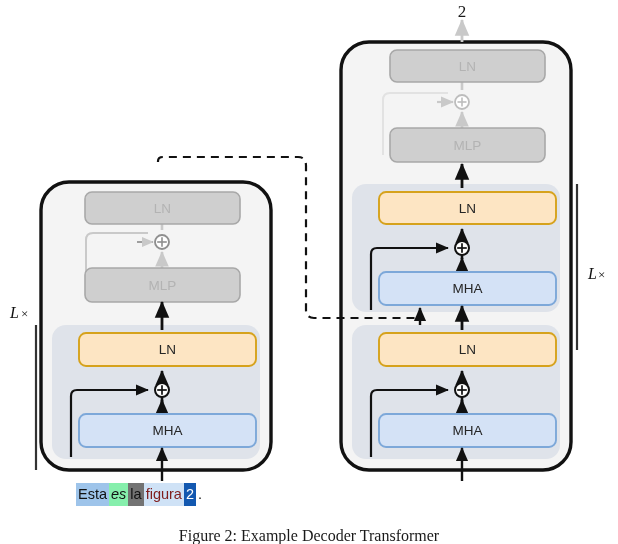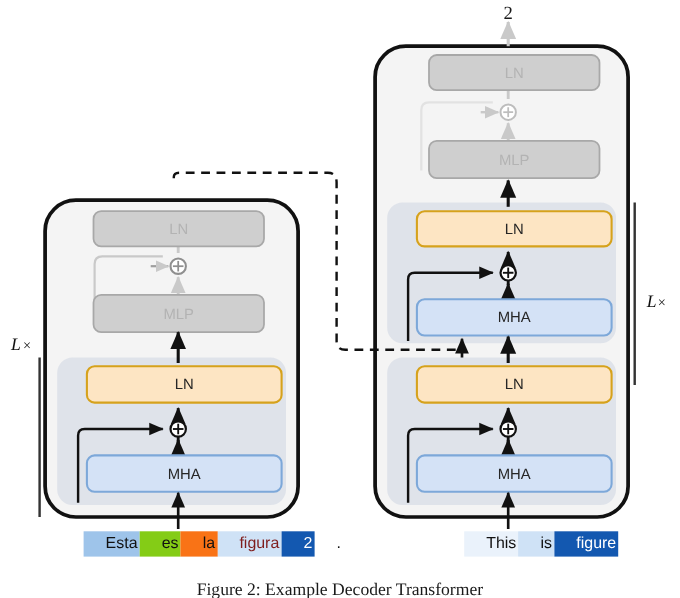--- a/index.html
+++ b/index.html
@@ -65,21 +65,21 @@
     display: flex;
     align-items: baseline;
     white-space: nowrap;
     font-family: "Liberation Sans", sans-serif;
     font-size: 14.5px;
     line-height: 19px;
     color: #111111;
   }
   .token {
     display: inline-block;
-    padding: 2px 2px 2px 20px;
+    padding: 2px 2px 2px 2px;
   }
   .tok-gap { display:inline-block; width:0px; }
 </style>
 </head>
 <body>
 
 <div id="figure-root">
 
   <svg id="diagram" viewBox="0 0 618 544">
     <defs>
@@ -216,32 +216,25 @@
     </g>
 
     <text class="out-token" x="462" y="17">2</text>
 
     <text class="caption-text" x="309" y="541">Figure 2: Example Decoder Transformer</text>
   </svg>
 
   <div class="token-row" id="left-tokens" style="left:76px; top:483px;">
       <span class="token" style="background: rgb(158, 196, 234); color: rgb(17, 17, 17);">Esta</span>
       <span class="tok-gap">&nbsp;</span>
-      <span class="token" style="background: #84cc16; color: rgb(17, 17, 17);">es</span>
-      <span class="tok-gap">&nbsp;</span>
-      <span class="token" style="background: #f97316; color: rgb(17, 17, 17);">la</span>
+      <span class="token" style="background: #86efac; color: rgb(17, 17, 17); font-style: italic;">es</span>
+      <span class="tok-gap">&nbsp;</span>
+      <span class="token" style="background: #737373; color: rgb(17, 17, 17);">la</span>
       <span class="tok-gap">&nbsp;</span>
       <span class="token" style="background: rgb(207, 226, 246); color: #7f1d1d;">figura</span>
       <span class="tok-gap">&nbsp;</span>
       <span class="token" style="background: rgb(19, 88, 176); color: rgb(255, 255, 255);">2</span>
       <span class="tok-gap">&nbsp;</span>
       <span class="token" style="background: transparent; color: rgb(17, 17, 17);">.</span>
     </div>
 
-  <div class="token-row" id="right-tokens" style="left:422px; top:483px;">
-      <span class="token" style="background: rgb(234, 242, 251); color: rgb(17, 17, 17);">This</span>
-      <span class="tok-gap">&nbsp;</span>
-      <span class="token" style="background: rgb(207, 226, 246); color: rgb(17, 17, 17);">is</span>
-      <span class="tok-gap">&nbsp;</span>
-      <span class="token" style="background: rgb(19, 88, 176); color: rgb(255, 255, 255);">figure</span>
-    </div>
 
 </div>
 
 </body></html>

